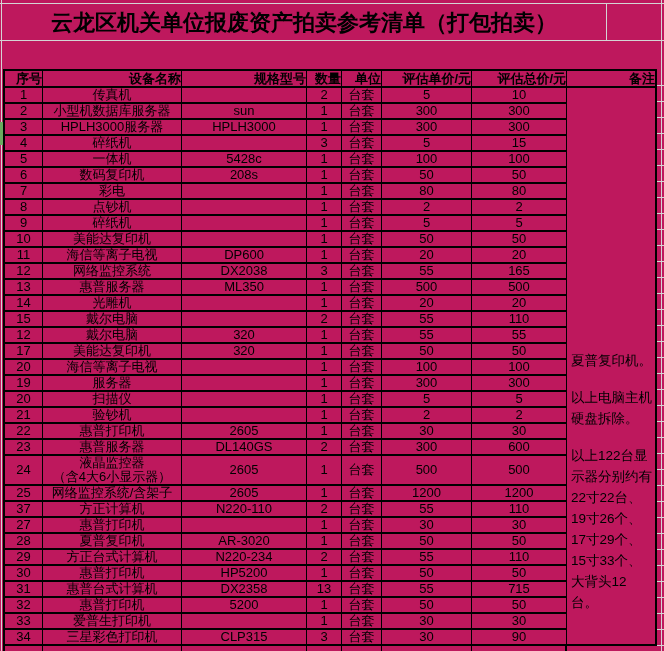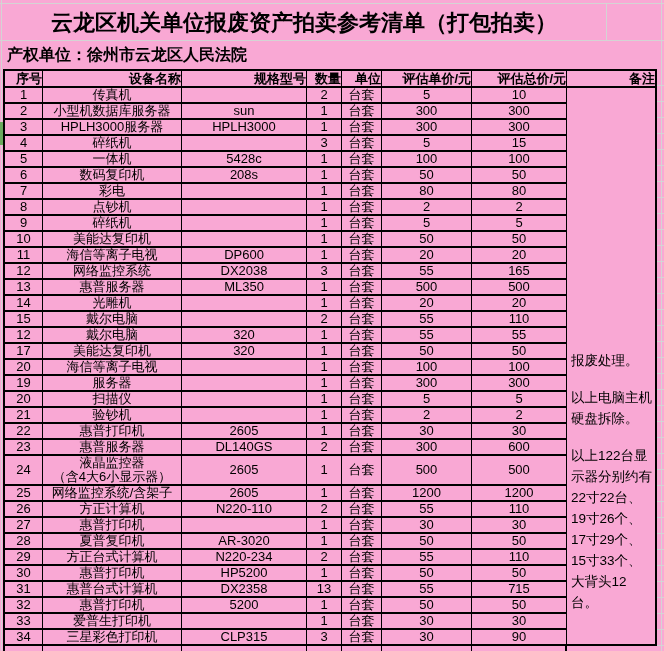--- a/index.html
+++ b/index.html
@@ -1,19 +1,19 @@
 <!DOCTYPE html>
 <html><head>
 <meta charset="utf-8">
 <style>
   * { box-sizing: border-box; margin: 0; padding: 0; }
   body { font-family: "Liberation Sans", "DejaVu Sans", sans-serif; background: #fff; }
   .sheet {
     position: relative; width: 664px; height: 651px;
-    background: #f9a8d4; overflow: hidden; color: #000;
+    background: #be185d; overflow: hidden; color: #000;
   }
   .gridline { position: absolute; background: #d4d4d4; }
   .green-marker { position: absolute; left: 0; top: 122px; width: 4px; height: 23px; background: #6aaa5e; }
   .right-stubs {
     position: absolute; left: 656px; top: 70px; width: 8px; height: 581px;
     background: repeating-linear-gradient(to bottom, transparent 0, transparent 15px, #d4d4d4 15px, #d4d4d4 16px);
   }
   .title {
     position: absolute; top: 4px; left: 2px; width: 604px; height: 37px;
     line-height: 37px; text-align: center; font-size: 22px; font-weight: bold;
@@ -52,21 +52,20 @@
 
   <div class="gridline" style="left:0; top:3px; width:664px; height:1px;"></div>
   <div class="gridline" style="left:0; top:40px; width:664px; height:1px;"></div>
   <div class="gridline" style="left:1px; top:0; width:1px; height:651px;"></div>
   <div class="gridline" style="left:661px; top:0; width:1px; height:651px;"></div>
   <div class="gridline" style="left:606px; top:3px; width:1px; height:38px;"></div>
   <div class="right-stubs"></div>
   <div class="green-marker"></div>
 
   <div class="title">云龙区机关单位报废资产拍卖参考清单（打包拍卖）</div>
-  <div class="subtitle">产权单位：徐州市云龙区人民法院</div>
 
   <table class="asset-table">
     <colgroup>
       <col style="width:38px">
         <col style="width:139px">
         <col style="width:125px">
         <col style="width:35px">
       <col style="width:40px">
         <col style="width:90px">
         <col style="width:95px">
@@ -88,21 +87,21 @@
         <tr>
           <td>1</td>
           <td class="name-cell">传真机</td>
           <td></td>
           <td>2</td>
           <td>台套</td>
           <td>5</td>
           <td>10</td>
           <td rowspan="34" class="remark-cell">
             <div class="remark-content">
-              <div class="remark-para">报废处理。</div>
+              <div class="remark-para">夏普复印机。</div>
               <div class="remark-para">以上电脑主机硬盘拆除。</div>
               <div class="remark-para">以上122台显示器分别约有22寸22台、19寸26个、17寸29个、15寸33个、大背头12台。</div>
             </div>
           </td>
         </tr>
         <tr>
           <td>2</td>
           <td class="name-cell">小型机数据库服务器</td>
           <td>sun</td>
           <td>1</td>
@@ -312,21 +311,21 @@
         <tr>
           <td>25</td>
           <td class="name-cell">网络监控系统/含架子</td>
           <td>2605</td>
           <td>1</td>
           <td>台套</td>
           <td>1200</td>
           <td>1200</td>
         </tr>
         <tr>
-          <td>26</td>
+          <td>37</td>
           <td class="name-cell">方正计算机</td>
           <td>N220-110</td>
           <td>2</td>
           <td>台套</td>
           <td>55</td>
           <td>110</td>
         </tr>
         <tr>
           <td>27</td>
           <td class="name-cell">惠普打印机</td>

